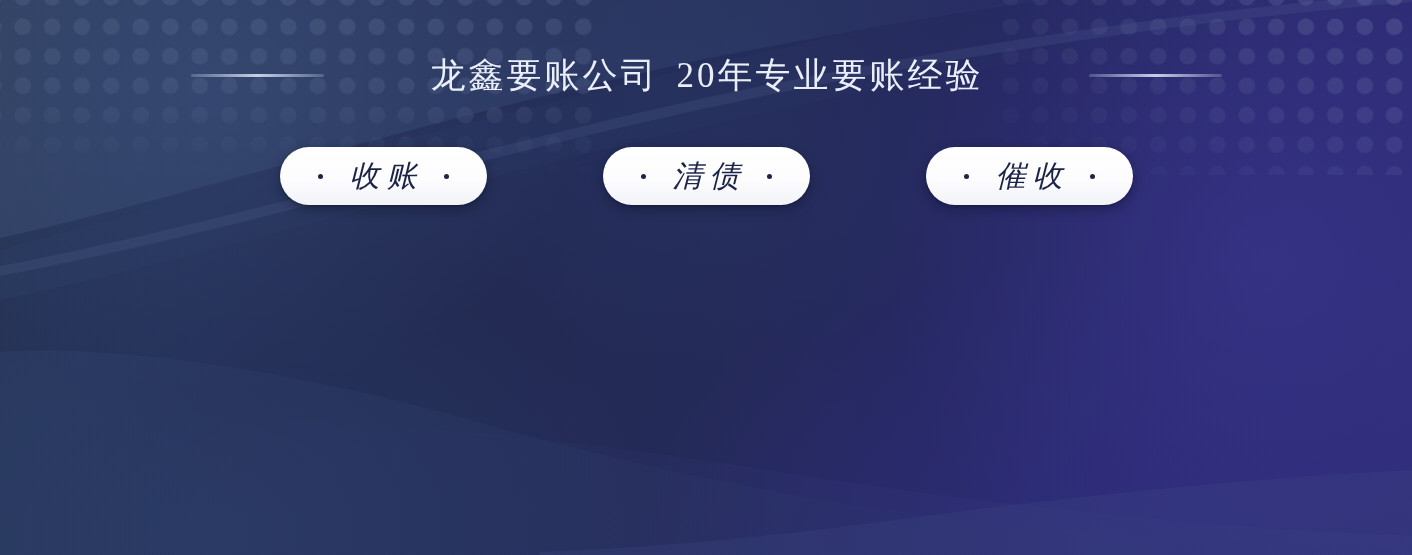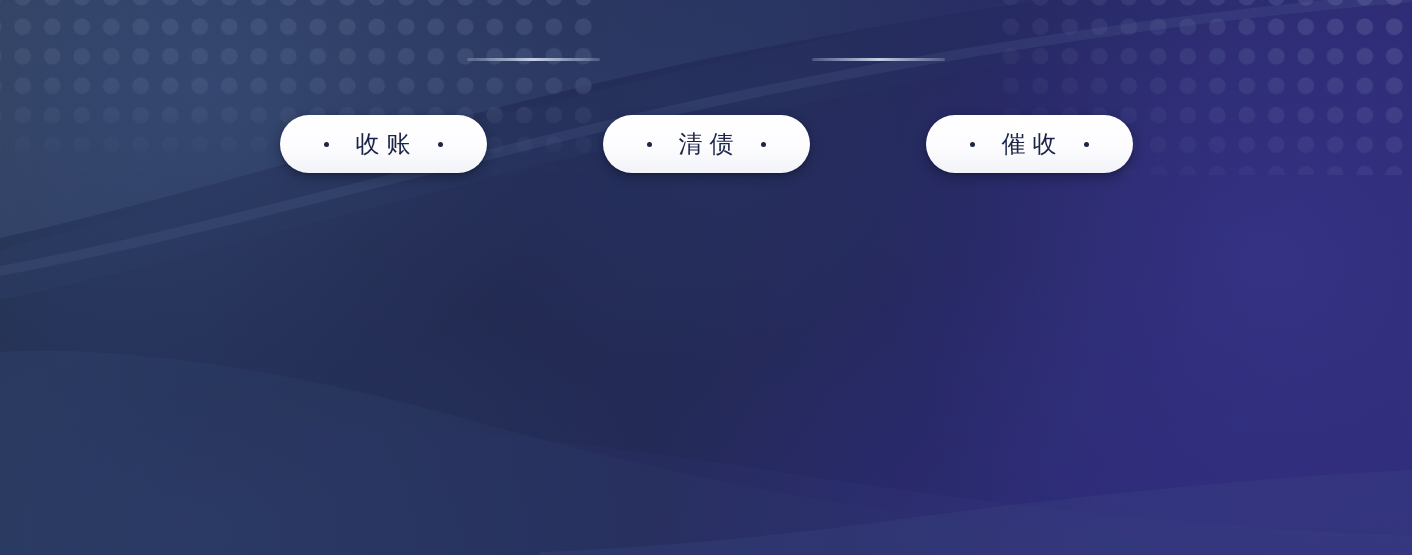--- a/index.html
+++ b/index.html
@@ -132,26 +132,27 @@
     display:flex; align-items:center; justify-content:center;
     gap:20px;
     cursor:pointer;
   }
   .pill .dot {
     width:5px; height:5px; border-radius:50%;
     background:#1c2448;
     flex:0 0 auto;
   }
   .pill .txt {
-    font-size:24px;
+    font-size:30px;
     letter-spacing:7px;
     text-indent:7px;
     color:#1b2347;
     line-height:1;
     white-space:nowrap;
+    font-style:italic;
   }
 </style>
 </head>
 <body>
 
 <div id="banner">
 
   <div class="glow glow-tl"></div>
   <div class="glow glow-mid"></div>
   <div class="glow glow-r"></div>
@@ -198,20 +199,23 @@
 
       <path d="M1412,470 C1240,478 1040,500 880,522 C760,538 640,548 540,552 L540,555 L1412,555 Z" fill="#3b4480" opacity=".30"></path>
     </svg>
   </div>
 
   <div class="content">
 
 
     <div class="subrow">
       <span class="rule left"></span>
+      <div class="subtitle">
+        <span>龙鑫要账公司</span><span class="gap"></span><span>20年专业要账经验</span>
+      </div>
       <span class="rule right"></span>
     </div>
 
     <div class="pills">
 
       <div class="pill">
         <span class="dot"></span>
         <span class="txt">收账</span>
         <span class="dot"></span>
       </div>

